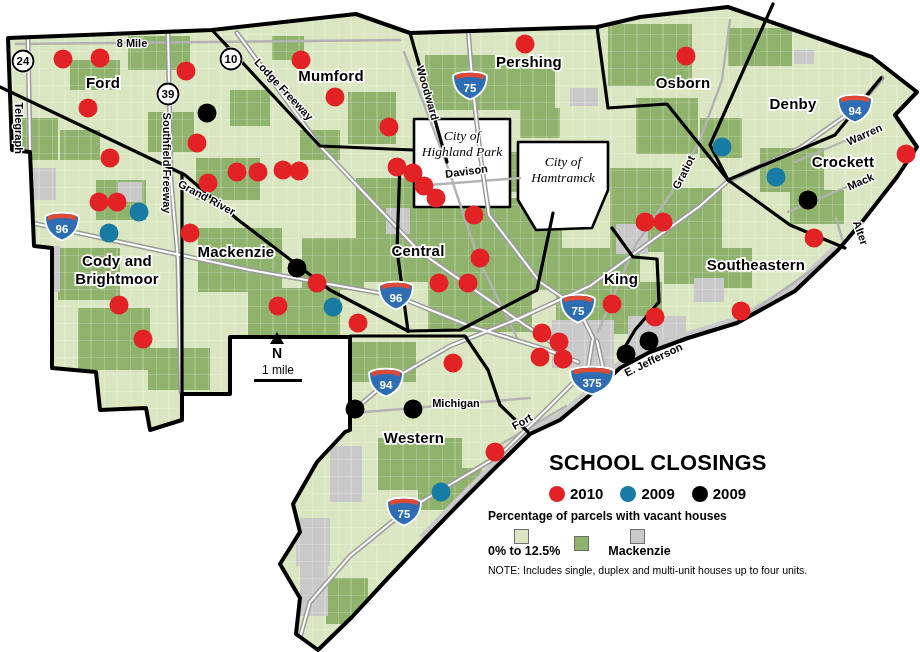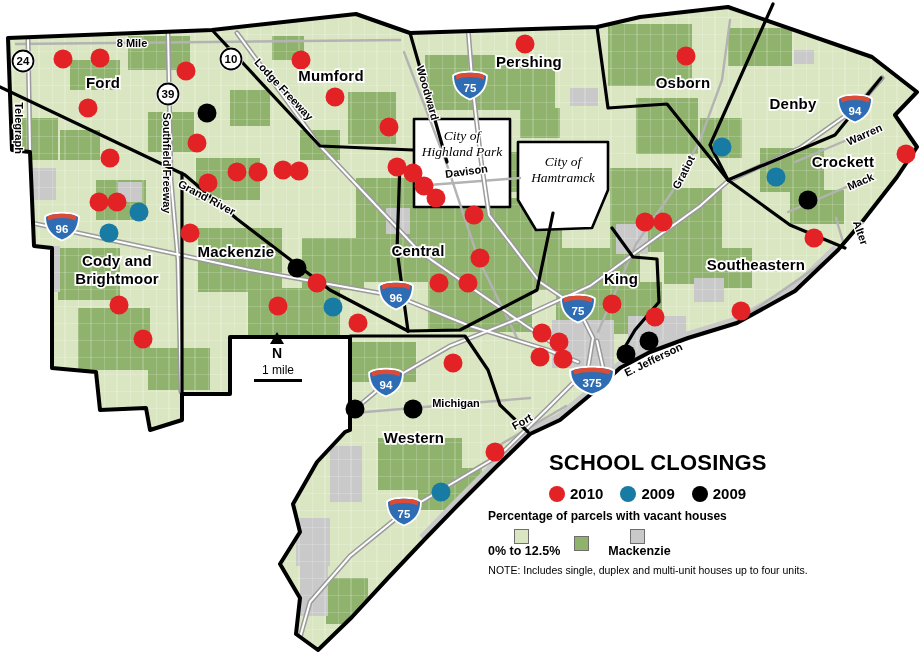--- a/index.html
+++ b/index.html
@@ -28,21 +28,21 @@
   .lg-year-label{font-weight:bold;font-size:15px;}
   .lg-boundary{margin-left:9px;margin-top:17px;display:flex;align-items:center;}
   .lg-line{width:80px;height:3px;background:#000;margin-right:7px;}
   .lg-boundary-label{font-weight:bold;font-size:13.5px;}
   .lg-vtitle{margin-top:7px;font-weight:bold;font-size:12px;}
   .lg-swatches{margin-top:6px;display:flex;align-items:center;}
   .lg-swatch-item{display:flex;align-items:center;margin-right:14px;flex-direction:column;}
   .lg-box{width:13px;height:13px;border:1px solid #6e6e6e;margin-right:5px;}
   .box-low{background:#d9e6c1;} .box-high{background:#8fb36d;} .box-uns{background:#c9c9c9;}
   .lg-swatch-label{font-weight:bold;font-size:12.5px;}
-  .lg-note{margin-top:6px;font-size:10.5px;text-align:center;}
+  .lg-note{margin-top:6px;font-size:10.5px;}
 </style>
 </head>
 <body>
 
 <div id="stage">
 
   <svg id="mapsvg" width="920" height="652" viewBox="0 0 920 652">
     <defs>
       <clipPath id="cityClip">
           <polygon id="clipPoly" points="8,38 212,30 356,14 410,33 597,27 640,17 728,7 872,57 917,92 895,115 917,147 897,177 862,222 838,250 795,291 737,323 688,338 650,352 620,368 596,390 560,420 530,434 495,468 458,505 424,540 388,578 352,617 318,650 296,634 300,598 280,564 300,532 293,504 317,462 345,432 350,430 350,337 230,337 230,394 182,394 182,420 150,430 146,408 100,410 96,372 52,368 52,248 34,246 30,152 12,150"></polygon>

